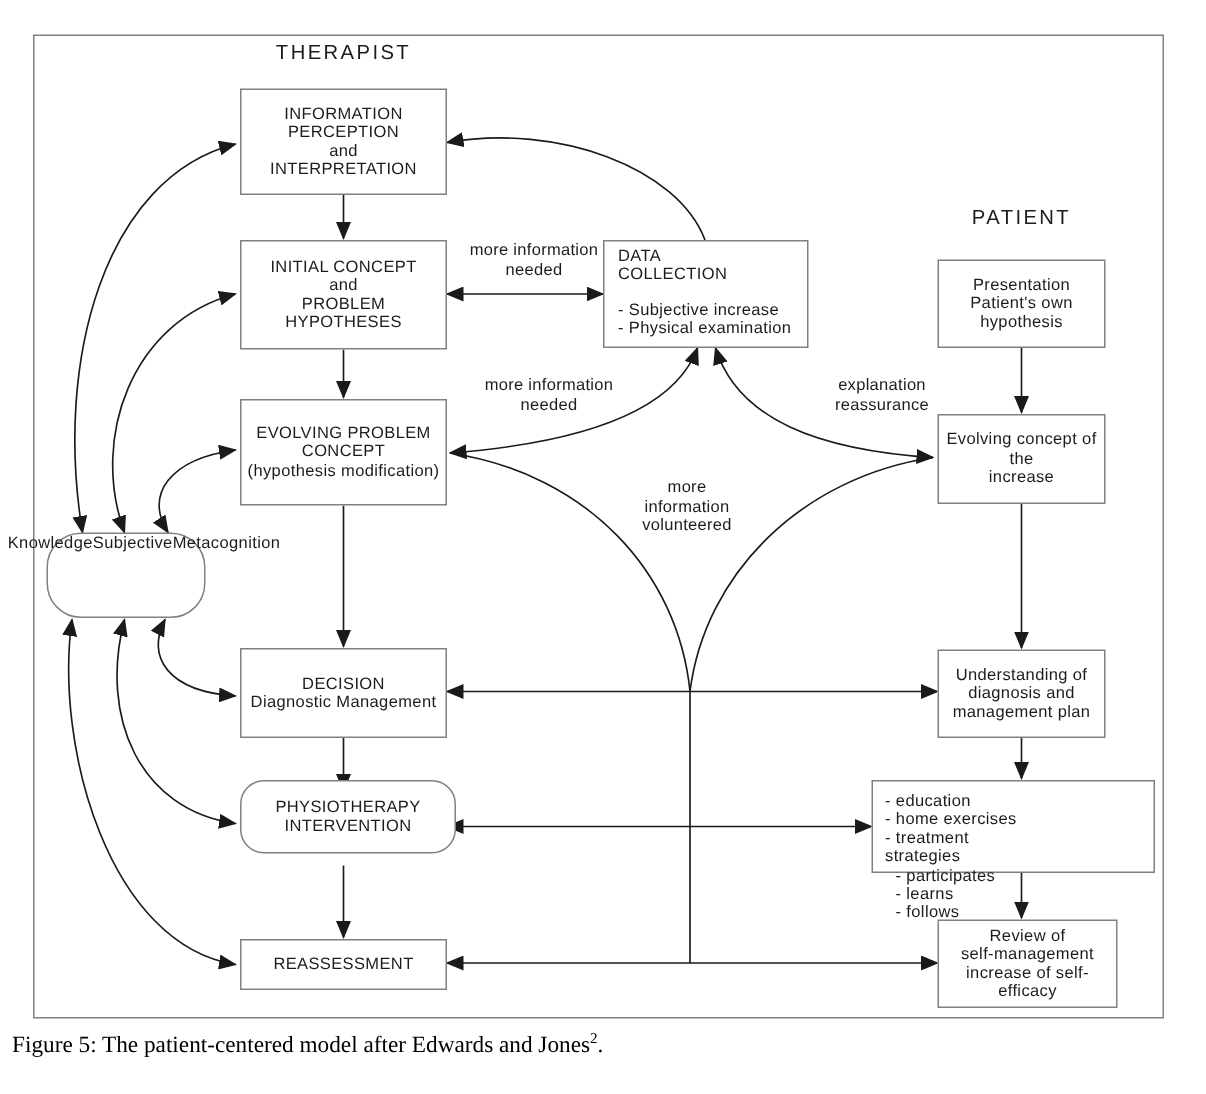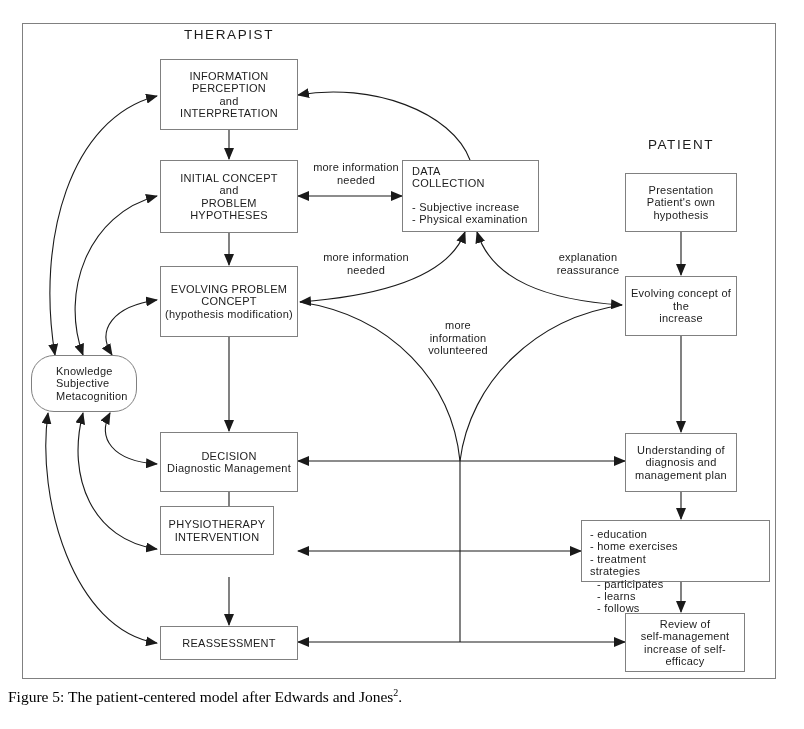--- a/index.html
+++ b/index.html
@@ -13,21 +13,21 @@
         font-family:"Liberation Sans",sans-serif;overflow:hidden;}
   .frame{position:absolute;left:22px;top:23px;width:752px;height:654px;
          border:1px solid var(--border);background:transparent;}
   svg.arrows{position:absolute;left:0;top:0;width:804px;height:729px;}
   .ln{stroke:var(--line);stroke-width:1.1;fill:none;}
   #ah path{fill:var(--line);stroke:none;}
   .box{position:absolute;background:#fff;border:1px solid var(--border);
        color:var(--text);font-size:11px;line-height:12.4px;letter-spacing:0.25px;
        box-sizing:border-box;}
   .box.center{display:flex;flex-direction:column;justify-content:center;text-align:center;}
-  .box.leftpad{display:flex;flex-direction:column;justify-content:center;text-align:left;border-radius:23px;}
+  .box.leftpad{display:flex;flex-direction:row;justify-content:center;text-align:left;border-radius:23px;}
   .hdr{position:absolute;font-size:13.5px;letter-spacing:1.6px;color:var(--text);
        text-align:center;width:134px;}
   .elabel{position:absolute;font-size:11px;line-height:12.5px;color:var(--text);
           text-align:center;width:104px;letter-spacing:0.2px;}
   .spacer{height:11px;}
   .edu-cols{display:flex;padding:7px 0 0 8px;flex-direction:column;}
   .edu-left{width:100px;}
   .edu-right{padding-left:7px;}
   .dc-pad{padding:4px 0 0 9px;}
   .caption{position:absolute;left:8px;top:687px;color:#000000;
@@ -114,21 +114,21 @@
     <div>Knowledge</div>
     <div>Subjective</div>
     <div>Metacognition</div>
   </div>
 
   <div class="box center" style="left:160px;top:432px;width:138px;height:60px;">
     <div>DECISION</div>
     <div>Diagnostic Management</div>
   </div>
 
-  <div class="box center" style="left:160px;top:506px;width:114px;height:49px;">
+  <div class="box center" style="left:160px;top:520px;width:144px;height:49px;border-radius:16px;">
     <div>PHYSIOTHERAPY</div>
     <div>INTERVENTION</div>
   </div>
 
   <div class="box center" style="left:160px;top:626px;width:138px;height:34px;">
     <div>REASSESSMENT</div>
   </div>
 
   <div class="box center" style="left:625px;top:173px;width:112px;height:59px;">
     <div>Presentation</div>

